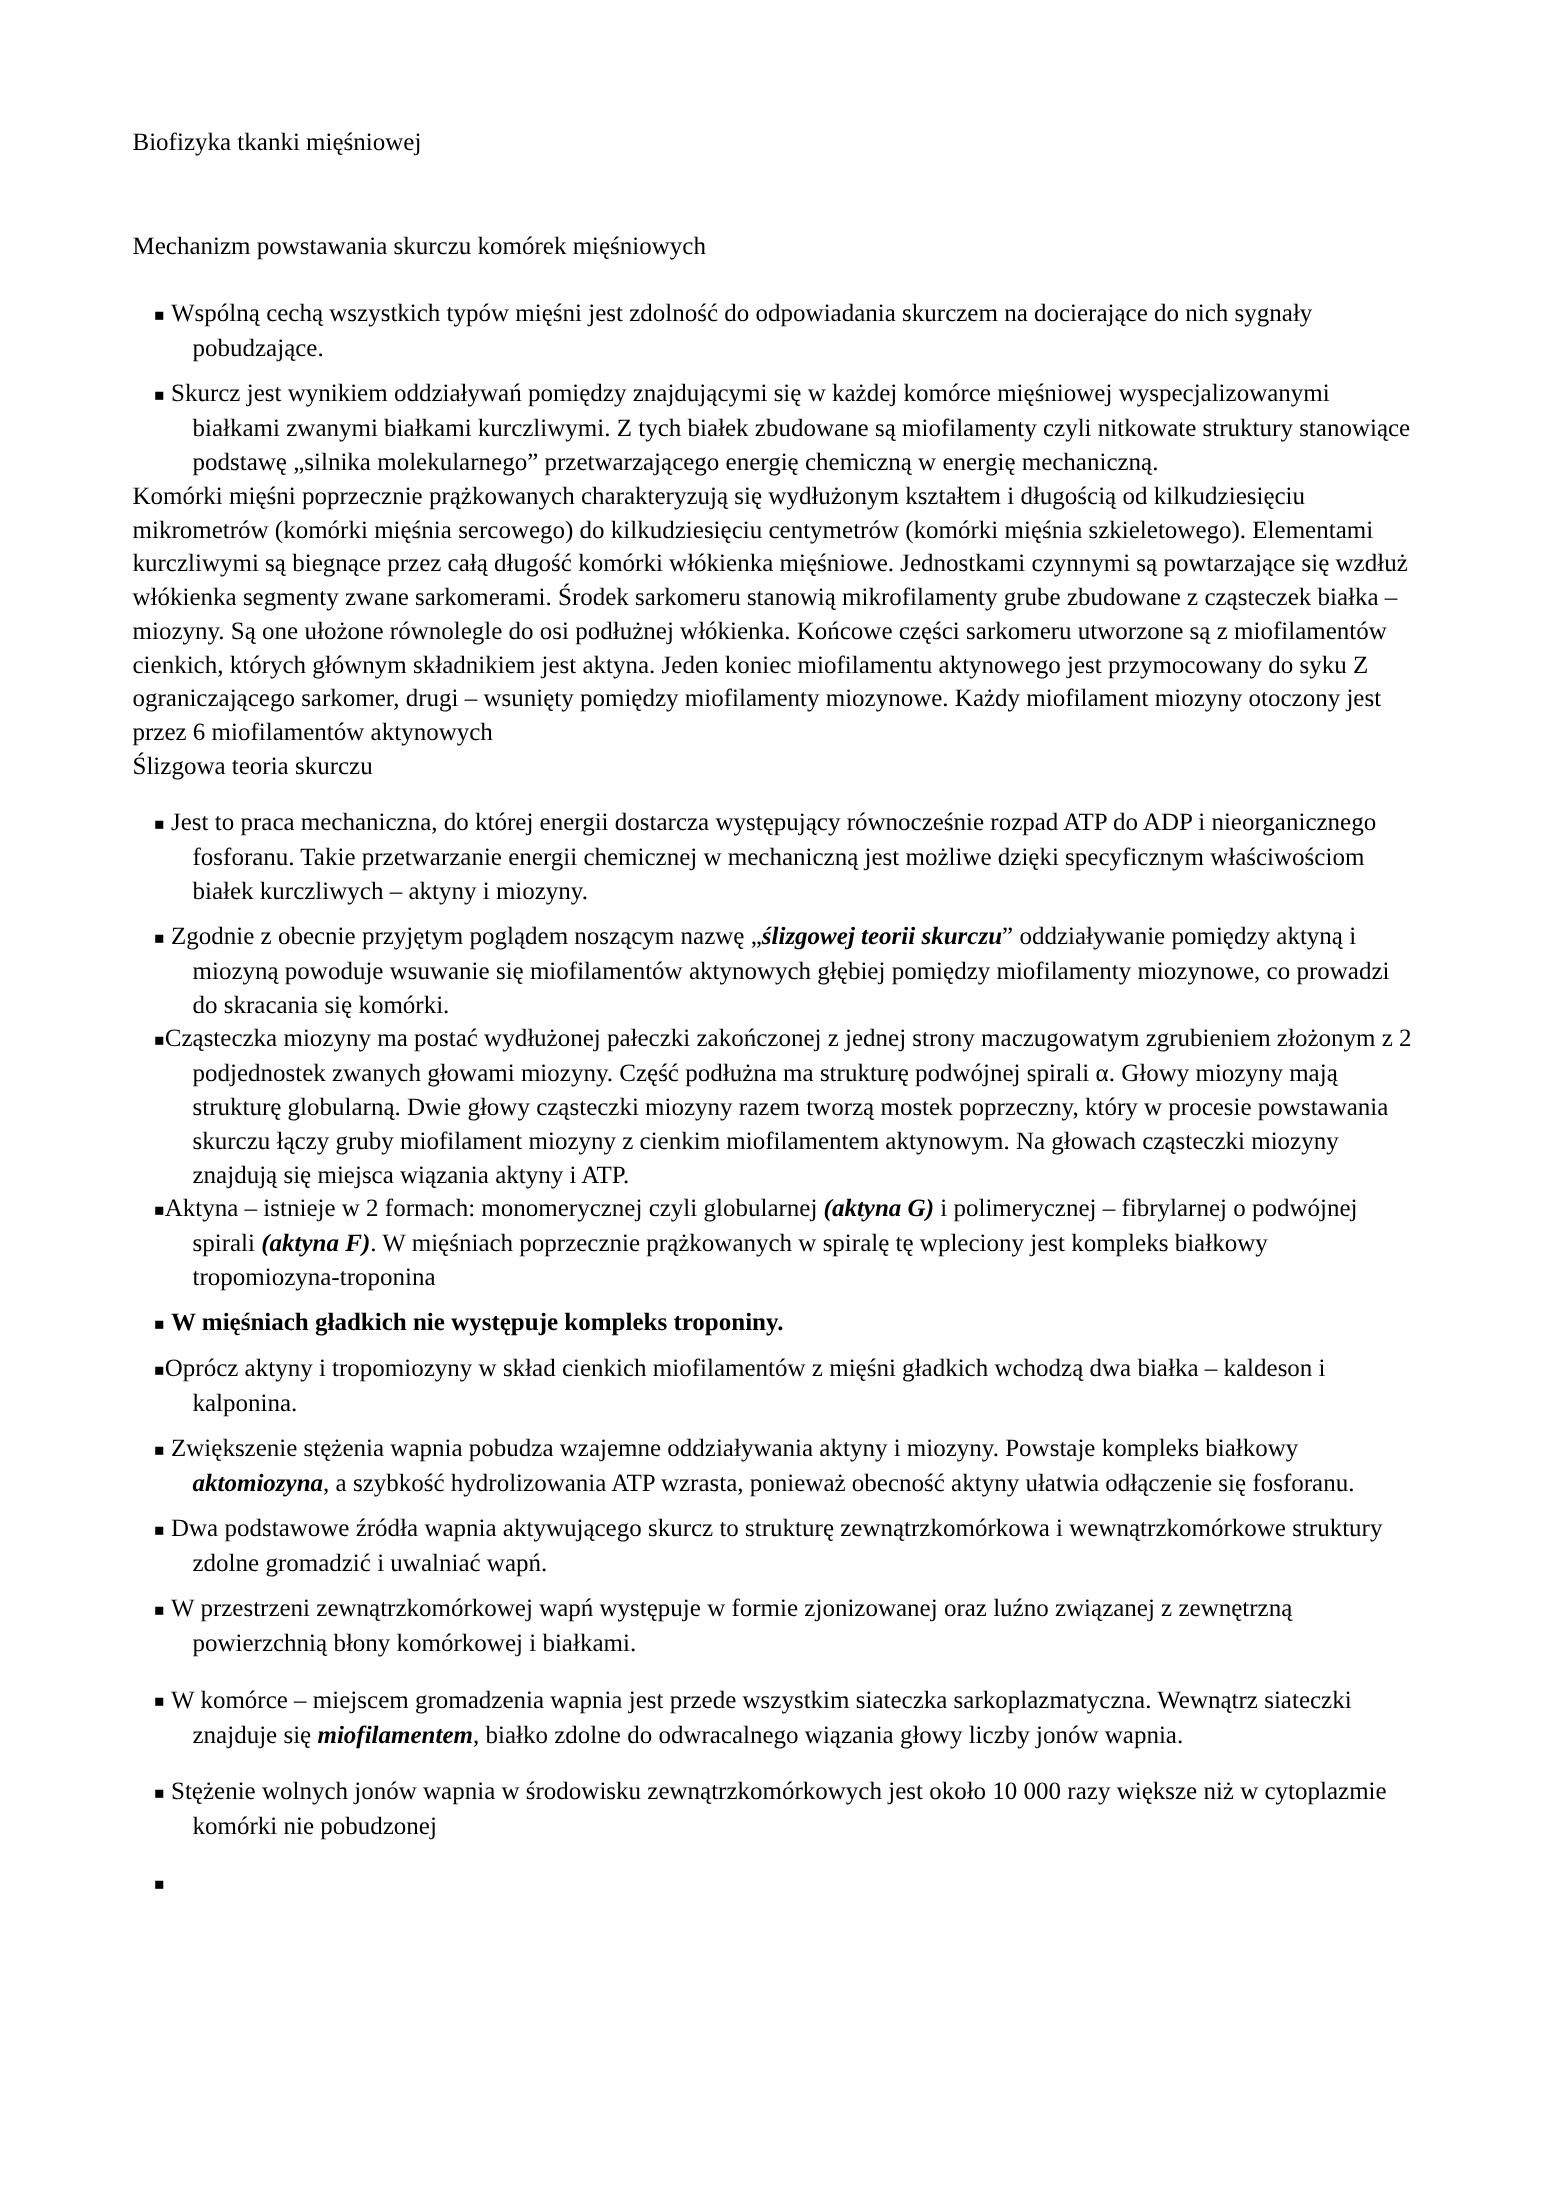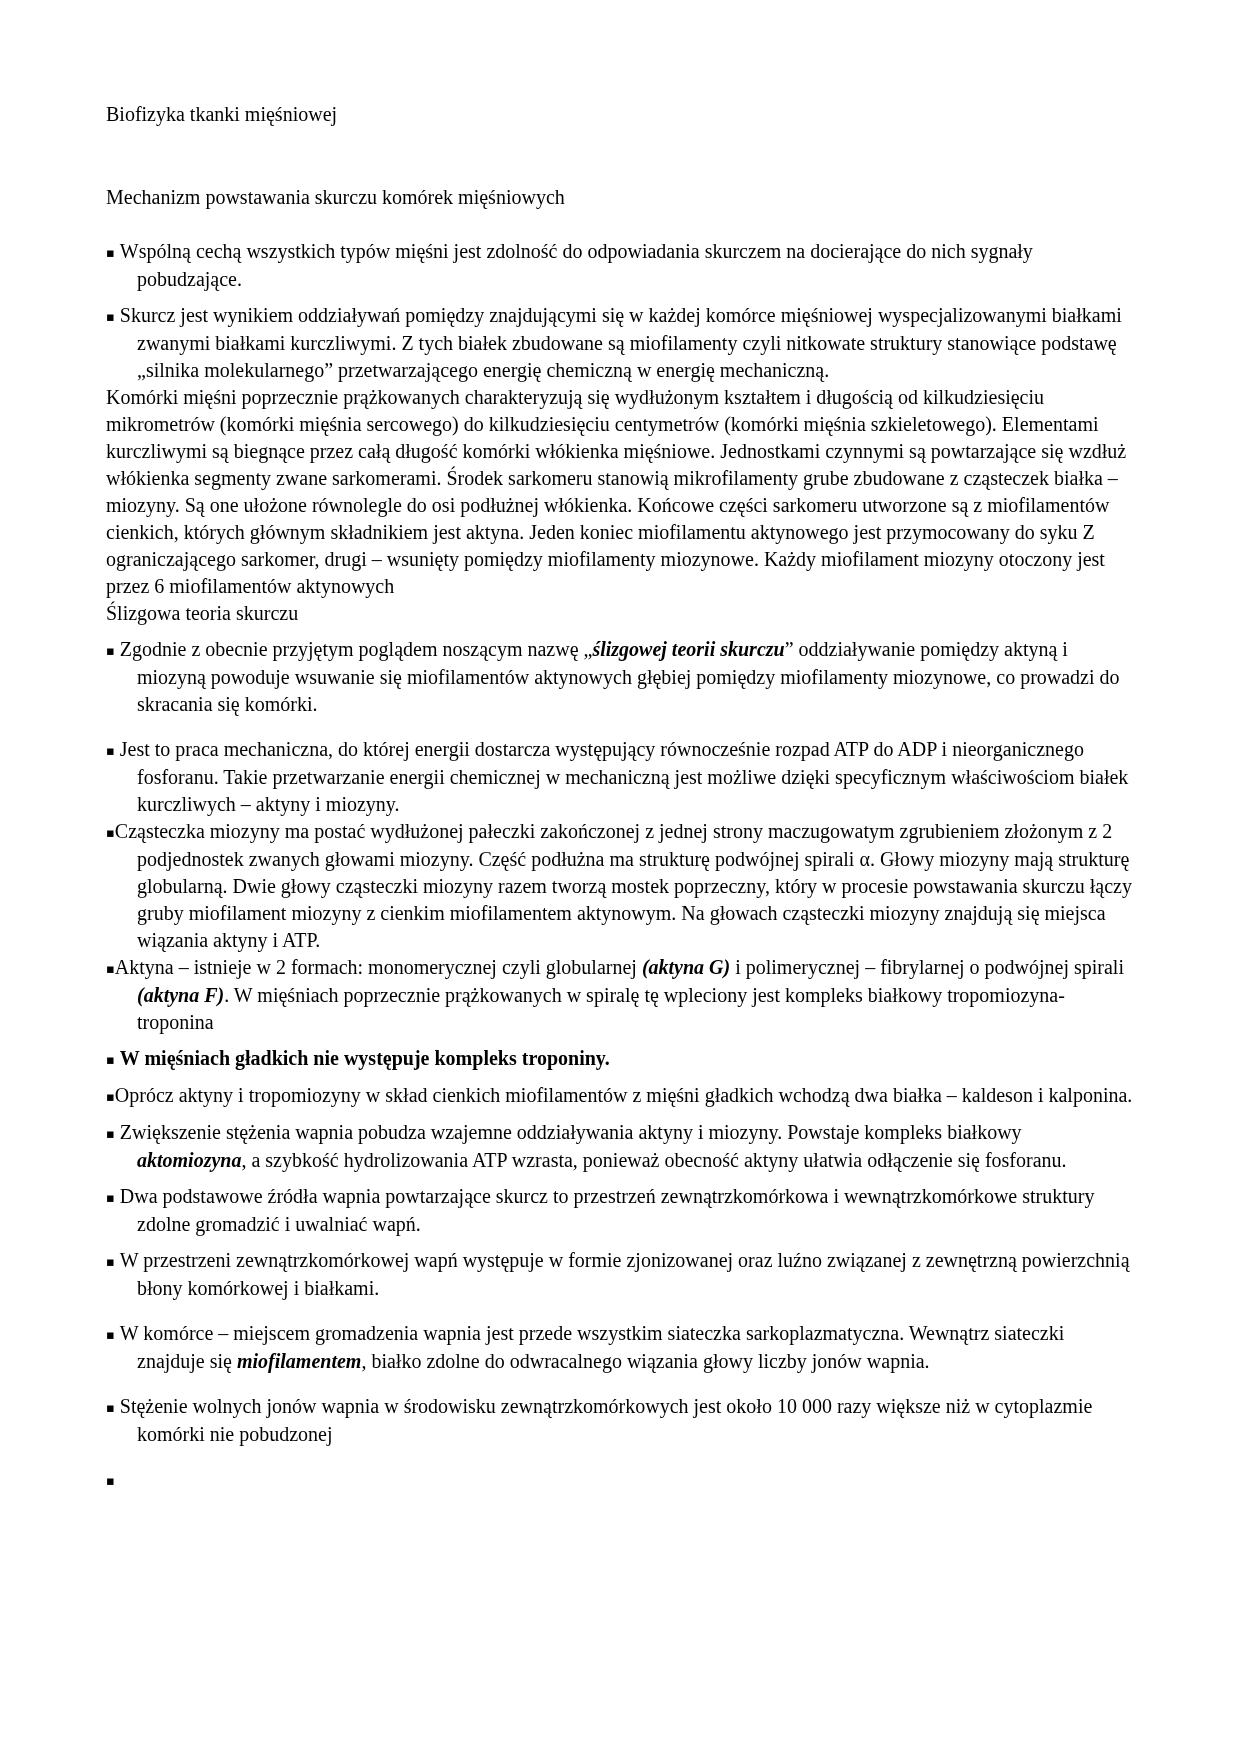--- a/index.html
+++ b/index.html
@@ -31,20 +31,21 @@
     font-size: 20px;
     font-weight: normal;
   }
   .block {
     margin: 0;
     text-align: left;
   }
   .block.bullet {
     padding-left: 31px;
     text-indent: -31px;
+    margin-left: 17px;
   }
   .marker {
     font-family: "DejaVu Sans", sans-serif;
     font-size: 13px;
     vertical-align: 1px;
   }
   .gap-normal { margin-top: 9px; }
   .gap-wide   { margin-top: 18px; }
   .run-b  { font-weight: bold; }
   .run-bi { font-weight: bold; font-style: italic; }
@@ -55,26 +56,26 @@
 <div class="page">
   <p class="doc-title">Biofizyka tkanki mięśniowej</p>
 
   <p class="section-heading">Mechanizm powstawania skurczu komórek mięśniowych</p>
 
   <div>
       <div class="block bullet"><span class="marker">▪</span>&nbsp;<span>Wspólną cechą wszystkich typów mięśni jest zdolność do odpowiadania skurczem na docierające do nich sygnały pobudzające.</span></div>
       <div class="block bullet gap-normal"><span class="marker">▪</span>&nbsp;<span>Skurcz jest wynikiem oddziaływań  pomiędzy znajdującymi się w każdej komórce mięśniowej wyspecjalizowanymi białkami zwanymi białkami kurczliwymi. Z tych białek zbudowane są miofilamenty  czyli nitkowate struktury stanowiące podstawę „silnika molekularnego” przetwarzającego energię chemiczną w energię mechaniczną.</span></div>
       <div class="block plain"><span>Komórki mięśni poprzecznie prążkowanych charakteryzują się wydłużonym kształtem i długością od kilkudziesięciu mikrometrów (komórki mięśnia sercowego) do kilkudziesięciu centymetrów (komórki mięśnia szkieletowego). Elementami kurczliwymi są biegnące przez całą długość komórki włókienka mięśniowe. Jednostkami czynnymi są powtarzające się wzdłuż włókienka segmenty zwane sarkomerami. Środek sarkomeru stanowią mikrofilamenty grube zbudowane z cząsteczek białka – miozyny. Są one ułożone równolegle do osi podłużnej włókienka. Końcowe części sarkomeru utworzone są z miofilamentów cienkich, których głównym składnikiem jest aktyna. Jeden koniec miofilamentu aktynowego jest przymocowany do syku Z ograniczającego sarkomer, drugi – wsunięty pomiędzy miofilamenty miozynowe. Każdy miofilament miozyny otoczony jest przez 6 miofilamentów aktynowych</span></div>
       <div class="block plain"><span>Ślizgowa teoria skurczu</span></div>
+      <div class="block bullet gap-wide"><span class="marker">▪</span>&nbsp;<span>Jest to praca mechaniczna, do której energii dostarcza występujący równocześnie rozpad ATP do ADP i nieorganicznego fosforanu. Takie przetwarzanie energii chemicznej w mechaniczną jest możliwe dzięki specyficznym właściwościom białek kurczliwych – aktyny i miozyny.</span></div>
       <div class="block bullet gap-normal"><span class="marker">▪</span>&nbsp;<span>Zgodnie z obecnie przyjętym poglądem noszącym nazwę „</span><span class="run-bi">ślizgowej teorii skurczu</span><span>” oddziaływanie pomiędzy aktyną i miozyną powoduje wsuwanie się  miofilamentów aktynowych głębiej pomiędzy miofilamenty miozynowe, co prowadzi do skracania się komórki.</span></div>
-      <div class="block bullet gap-wide"><span class="marker">▪</span>&nbsp;<span>Jest to praca mechaniczna, do której energii dostarcza występujący równocześnie rozpad ATP do ADP i nieorganicznego fosforanu. Takie przetwarzanie energii chemicznej w mechaniczną jest możliwe dzięki specyficznym właściwościom białek kurczliwych – aktyny i miozyny.</span></div>
       <div class="block bullet"><span class="marker">▪</span><span>Cząsteczka miozyny ma postać wydłużonej pałeczki zakończonej z jednej strony maczugowatym zgrubieniem złożonym z 2 podjednostek zwanych głowami miozyny. Część podłużna ma strukturę podwójnej spirali α. Głowy miozyny mają strukturę globularną. Dwie głowy cząsteczki miozyny razem tworzą mostek poprzeczny, który w procesie powstawania skurczu łączy gruby miofilament miozyny z cienkim miofilamentem aktynowym. Na głowach cząsteczki miozyny znajdują się miejsca wiązania aktyny i ATP.</span></div>
       <div class="block bullet"><span class="marker">▪</span><span>Aktyna – istnieje w 2 formach: monomerycznej czyli globularnej </span><span class="run-bi">(aktyna G)</span><span> i polimerycznej – fibrylarnej o podwójnej spirali </span><span class="run-bi">(aktyna F)</span><span>. W mięśniach poprzecznie prążkowanych w spiralę tę wpleciony jest kompleks białkowy tropomiozyna-troponina</span></div>
       <div class="block bullet gap-normal"><span class="marker">▪</span>&nbsp;<span class="run-b">W mięśniach gładkich nie występuje kompleks troponiny.</span></div>
       <div class="block bullet gap-normal"><span class="marker">▪</span><span>Oprócz aktyny i tropomiozyny w skład cienkich miofilamentów z mięśni gładkich wchodzą dwa białka – kaldeson i kalponina.</span></div>
       <div class="block bullet gap-normal"><span class="marker">▪</span>&nbsp;<span>Zwiększenie stężenia wapnia pobudza wzajemne oddziaływania aktyny i miozyny. Powstaje kompleks białkowy </span><span class="run-bi">aktomiozyna</span><span>, a szybkość hydrolizowania ATP wzrasta, ponieważ obecność aktyny ułatwia odłączenie się fosforanu.</span></div>
-      <div class="block bullet gap-normal"><span class="marker">▪</span>&nbsp;<span>Dwa podstawowe źródła wapnia powtarzające skurcz to przestrzeń zewnątrzkomórkowa i wewnątrzkomórkowe struktury zdolne gromadzić i uwalniać wapń.</span></div>
+      <div class="block bullet gap-normal"><span class="marker">▪</span>&nbsp;<span>Dwa podstawowe źródła wapnia aktywującego skurcz to strukturę zewnątrzkomórkowa i wewnątrzkomórkowe struktury zdolne gromadzić i uwalniać wapń.</span></div>
       <div class="block bullet gap-normal"><span class="marker">▪</span>&nbsp;<span>W przestrzeni zewnątrzkomórkowej wapń występuje w formie zjonizowanej oraz luźno związanej z zewnętrzną powierzchnią błony komórkowej i białkami.</span></div>
       <div class="block bullet gap-wide"><span class="marker">▪</span>&nbsp;<span>W komórce – miejscem gromadzenia wapnia jest przede wszystkim siateczka sarkoplazmatyczna. Wewnątrz siateczki znajduje się </span><span class="run-bi">miofilamentem</span><span>, białko zdolne do odwracalnego wiązania głowy liczby jonów wapnia.</span></div>
       <div class="block bullet gap-wide"><span class="marker">▪</span>&nbsp;<span>Stężenie wolnych jonów wapnia w środowisku zewnątrzkomórkowych jest około 10 000 razy większe niż w cytoplazmie komórki nie pobudzonej</span></div>
       <div class="block bullet gap-wide"><span class="marker">▪</span></div>
     </div>
 </div>
 
 </body></html>

